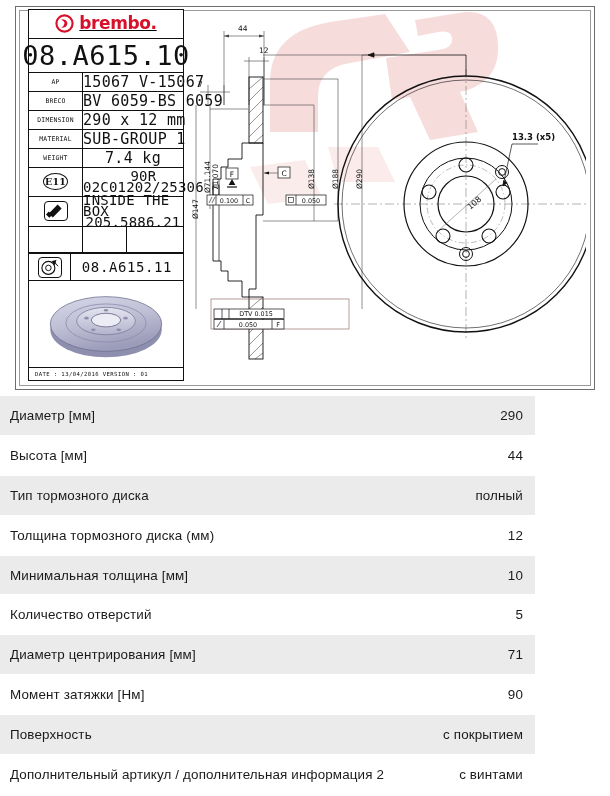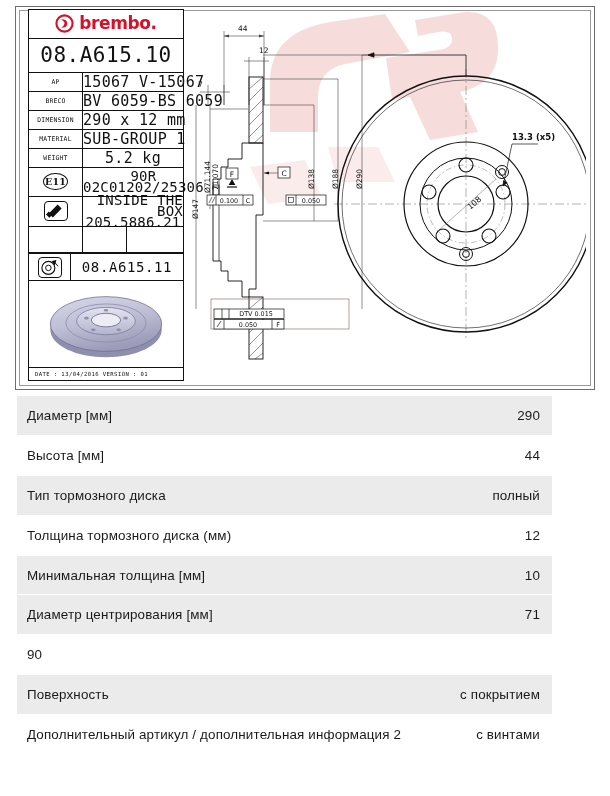--- a/index.html
+++ b/index.html
@@ -55,34 +55,35 @@
     display: flex;
     flex-direction: column;
     font-family: "DejaVu Sans Mono", monospace;
   }
   .lb-row { display: flex; border-bottom: 1px solid #111; }
   .lb-logo {
     height: 30px;
     display: flex; align-items: center; justify-content: center;
     gap: 5px;
     border-bottom: 1.4px solid #111;
+    text-decoration: underline;
   }
   .brembo-mark { width: 19px; height: 19px; flex: 0 0 19px; }
   .brembo-word {
     font-family: "DejaVu Sans", sans-serif;
     font-weight: bold;
     font-size: 17px;
     color: #d8102a;
     letter-spacing: -0.4px;
     line-height: 1;
   }
   .lb-partno {
     height: 35px;
     display:flex; align-items:center; justify-content:center;
-    font-size: 21px;
+    font-size: 27px;
     letter-spacing: 0.5px;
     color:#111;
     border-bottom: 1.4px solid #111;
   }
   .lb-kv { height: 19px; }
   .lb-k {
     flex: 0 0 54px;
     border-right: 1px solid #111;
     display:flex; align-items:center; justify-content:center;
     font-size: 6.4px;
@@ -105,21 +106,21 @@
     width: 25px; height: 17px;
     display:flex;align-items:center;justify-content:center;
     font-size: 9.5px; font-weight:bold;
     font-family:"DejaVu Serif", serif;
   }
   .lb-v-two {
     flex:1; display:flex; flex-direction:column;
     align-items:center; justify-content:center;
     font-size: 14px; line-height: 11px; color:#111; letter-spacing:0.2px;
   }
-  .lb-box { height: 30px; text-align: right; }
+  .lb-box { height: 30px; }
   .bolt-icon {
     width: 24px; height: 20px;
     border: 1.4px solid #111; border-radius: 4px;
     display:flex;align-items:center;justify-content:center;
   }
   .lb-blank { height: 27px; }
   .lb-blank .cell { border-right: 1px solid #111; }
   .lb-blank .cell:last-child { border-right: none; }
   .lb-altno { height: 30px; border-top: 1.4px solid #111; border-bottom: 1.4px solid #111; justify-content: center; }
   .lb-altno .lb-k { flex: 0 0 42px; }
@@ -131,21 +132,21 @@
     display:flex; align-items:center; padding-left:6px;
     font-size: 5.6px; letter-spacing: 0.4px; color:#111;
   }
 
   
   .tech-svg { position: absolute; left: 186px; top: 9px; }
 
   
   .spec-table {
     position: absolute;
-    left: 17px; top: 396px;
+    left: 0; top: 396px;
     width: 535px;
   }
   .spec-row {
     display: flex;
     align-items: center;
     justify-content: space-between;
     height: 39.9px;
     padding: 0 12px 0 10px;
     font-size: 13.4px;
     color: #1a1a1a;
@@ -197,21 +198,21 @@
       <div class="lb-row lb-kv">
         <div class="lb-k">DIMENSION</div>
         <div class="lb-v">290 x 12 mm</div>
       </div>
       <div class="lb-row lb-kv">
         <div class="lb-k">MATERIAL</div>
         <div class="lb-v">SUB-GROUP 1</div>
       </div>
       <div class="lb-row lb-kv">
         <div class="lb-k">WEIGHT</div>
-        <div class="lb-v">5.2 kg</div>
+        <div class="lb-v">7.4 kg</div>
       </div>
 
       <div class="lb-row lb-e11">
         <div class="lb-k">
           <span class="e11-oval">E11</span>
         </div>
         <div class="lb-v-two">
           <span>90R</span>
           <span>02C01202/25306</span>
         </div>
@@ -474,25 +475,30 @@
       <span class="spec-value">полный</span>
     </div>
     <div class="spec-row plain">
       <span class="spec-label">Толщина тормозного диска (мм)</span>
       <span class="spec-value">12</span>
     </div>
     <div class="spec-row alt">
       <span class="spec-label">Минимальная толщина [мм]</span>
       <span class="spec-value">10</span>
     </div>
+    <div class="spec-row plain">
+      <span class="spec-label">Количество отверстий</span>
+      <span class="spec-value">5</span>
+    </div>
     <div class="spec-row alt">
       <span class="spec-label">Диаметр центрирования [мм]</span>
       <span class="spec-value">71</span>
     </div>
     <div class="spec-row plain">
+      <span class="spec-label">Момент затяжки [Нм]</span>
       <span class="spec-value">90</span>
     </div>
     <div class="spec-row alt">
       <span class="spec-label">Поверхность</span>
       <span class="spec-value">с покрытием</span>
     </div>
     <div class="spec-row plain">
       <span class="spec-label">Дополнительный артикул / дополнительная информация 2</span>
       <span class="spec-value">с винтами</span>
     </div>

